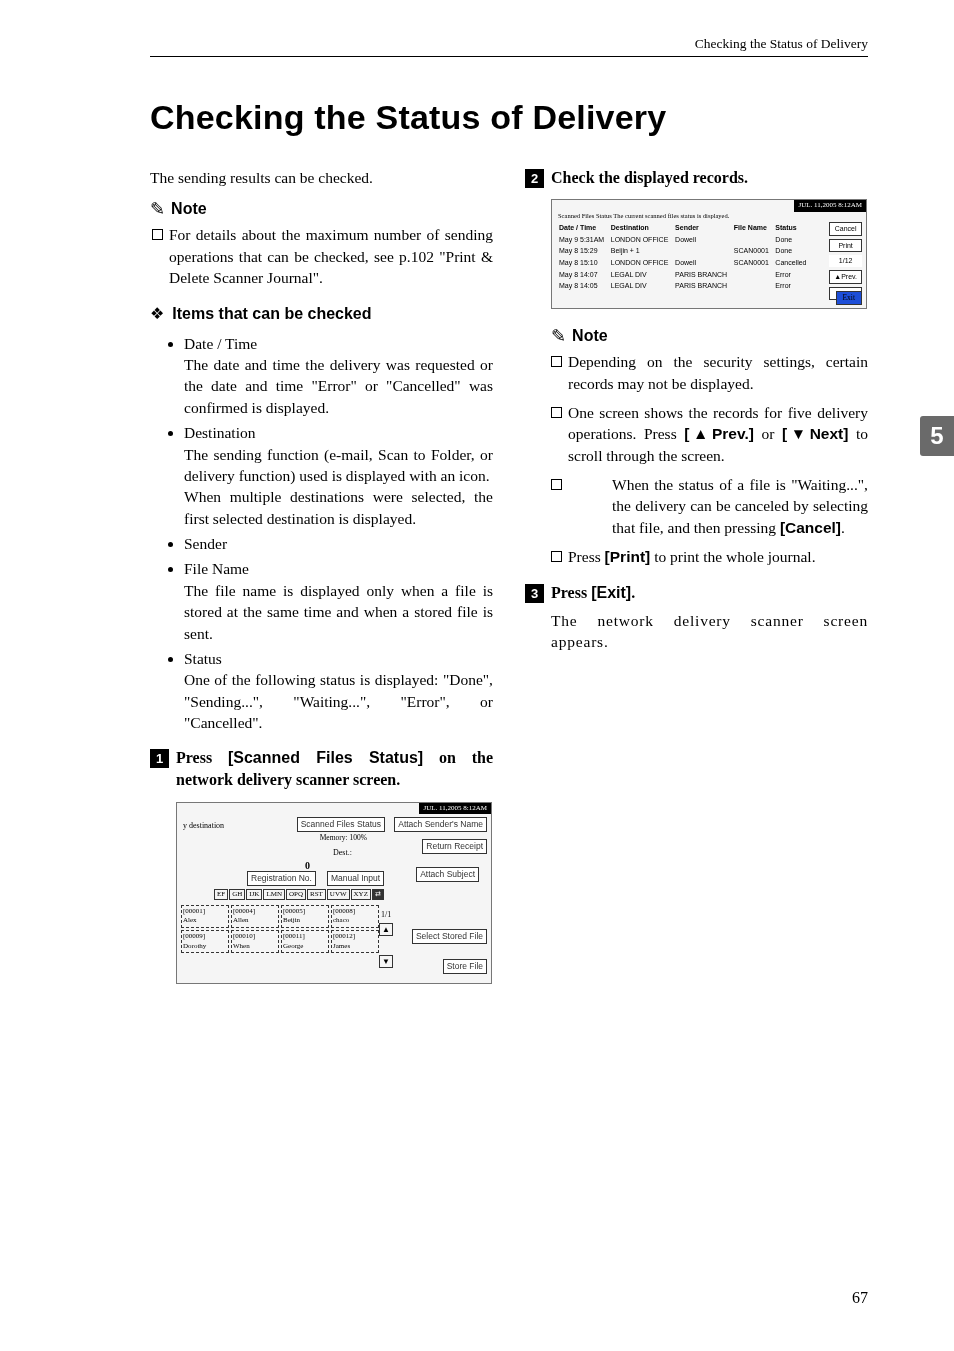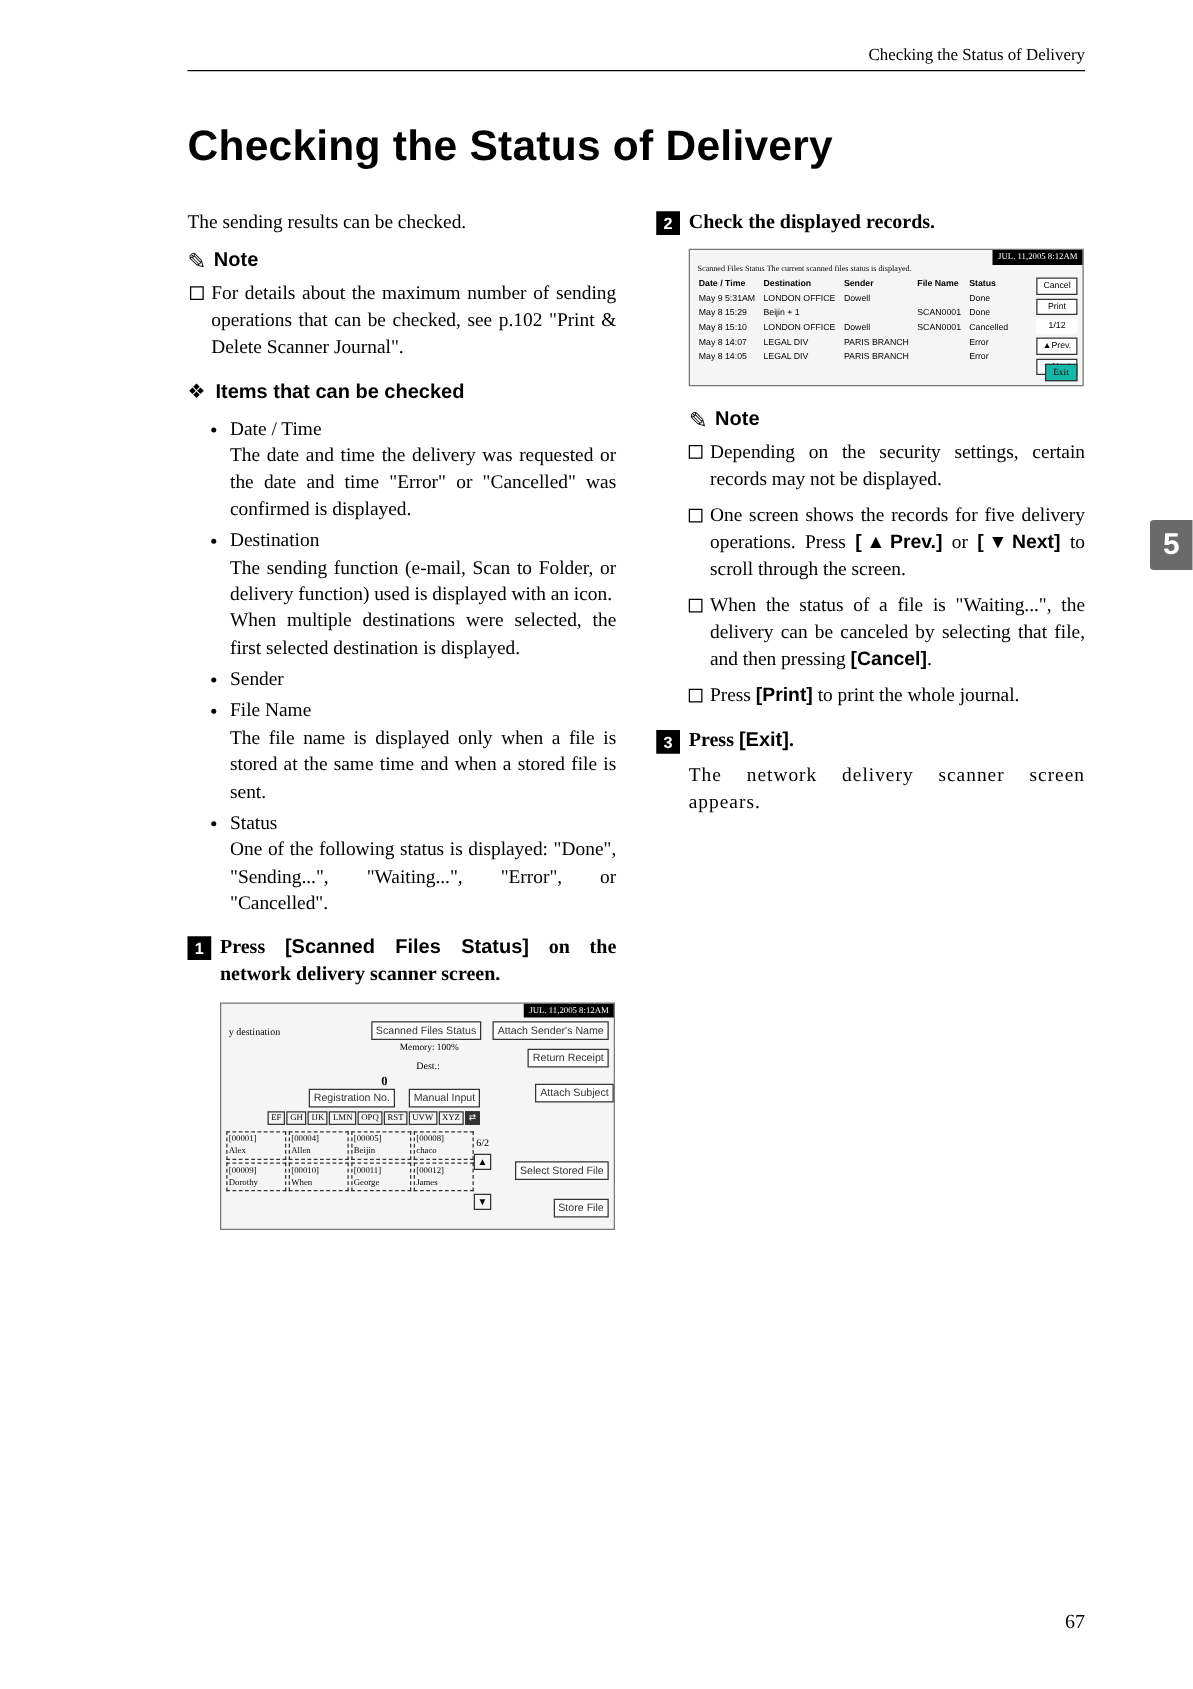--- a/index.html
+++ b/index.html
@@ -259,21 +259,21 @@
         <div class="topstrip">JUL. 11,2005 8:12AM</div>
         <div class="shot-label" style="top:14px; right:106px;">Scanned Files Status</div>
         <div class="shot-label" style="top:14px; right:4px;">Attach Sender's Name</div>
         <div style="position:absolute; top:17px; left:6px; font-size:8px;">y destination</div>
         <div style="position:absolute; top:30px; right:124px; font-size:7.5px;">Memory: 100%</div>
         <div class="shot-label" style="top:36px; right:4px;">Return Receipt</div>
         <div style="position:absolute; top:44px; left:120px; font-size:8px;padding-left:36px;">Dest.:</div>
         <div style="position:absolute; top:56px; left:128px; font-size:10px; font-weight:bold;">0</div>
         <div class="shot-label" style="top:68px; left:70px; border-style:solid;">Registration No.</div>
         <div class="shot-label" style="top:68px; left:150px; border-style:solid;">Manual Input</div>
-        <div class="shot-label" style="top:64px; right:0;">Attach Subject</div>
+        <div class="shot-label" style="top:64px; right:12px;">Attach Subject</div>
         <div style="position:absolute; top:86px; left:4px; font-size:7px; display:flex; gap:1px;padding-left:33px;">
           <span style="border:1px solid #333; padding:0 2px;">EF</span>
           <span style="border:1px solid #333; padding:0 2px;">GH</span>
           <span style="border:1px solid #333; padding:0 2px;">IJK</span>
           <span style="border:1px solid #333; padding:0 2px;">LMN</span>
           <span style="border:1px solid #333; padding:0 2px;">OPQ</span>
           <span style="border:1px solid #333; padding:0 2px;">RST</span>
           <span style="border:1px solid #333; padding:0 2px;">UVW</span>
           <span style="border:1px solid #333; padding:0 2px;">XYZ</span>
           <span style="border:1px solid #333; padding:0 2px; background:#333; color:#fff;">⇄</span>
@@ -285,21 +285,21 @@
             <div style="border:1px dashed #333; width:44px; padding:1px;"><span>[00005]</span><br><span>Beijin</span></div>
             <div style="border:1px dashed #333; width:44px; padding:1px;"><span>[00008]</span><br><span>chaco</span></div>
           </div>
           <div style="display:flex; gap:2px; margin-top:2px;">
             <div style="border:1px dashed #333; width:44px; padding:1px;"><span>[00009]</span><br><span>Dorothy</span></div>
             <div style="border:1px dashed #333; width:44px; padding:1px;"><span>[00010]</span><br><span>When</span></div>
             <div style="border:1px dashed #333; width:44px; padding:1px;"><span>[00011]</span><br><span>George</span></div>
             <div style="border:1px dashed #333; width:44px; padding:1px;"><span>[00012]</span><br><span>James</span></div>
           </div>
         </div>
-        <div style="position:absolute; top:106px; left:204px; font-size:8px;">6/2</div>
+        <div style="position:absolute; top:106px; left:204px; font-size:8px;">1/1</div>
         <div style="position:absolute; top:120px; left:202px; border:1px solid #333; font-size:8px; padding:0 2px;">▲</div>
         <div style="position:absolute; top:152px; left:202px; border:1px solid #333; font-size:8px; padding:0 2px;">▼</div>
         <div class="shot-label" style="top:126px; right:4px;">Select Stored File</div>
         <div class="shot-label" style="top:156px; right:4px;">Store File</div>
       </div>
     </div>
 
     <div class="col">
       <div class="step" style="margin-top:0;">
         <div class="step-num">2</div>
@@ -355,39 +355,39 @@
               </tr>
         </tbody>
           </table>
         <div class="side-btns">
           <div>Cancel</div>
           <div>Print</div>
           <div style="border:none;">1/12</div>
           <div>▲Prev.</div>
           <div>▼Next</div>
         </div>
-        <div style="position:absolute; bottom:3px; right:4px; border:1px solid #333; font-size:7.5px; padding:1px 6px; background:#14b8a6;text-align:right;">Exit</div>
+        <div style="position:absolute; bottom:3px; right:4px; border:1px solid #333; font-size:7.5px; padding:1px 6px; background:#1d4ed8;text-align:right;">Exit</div>
       </div>
 
       <div class="note-line" style="margin-left:26px; margin-top:16px;">
         <span class="pencil">✎</span>
         <span class="note-label">Note</span>
       </div>
 
       <div class="sqitem" style="margin-left:26px;">
         <span class="square-bullet"></span>
         <span>Depending on the security settings, certain records may not be displayed.</span>
       </div>
       <div class="sqitem" style="margin-left:26px;">
         <span class="square-bullet"></span>
         <span>
           <span>One screen shows the records for five delivery operations. Press </span><span class="ui-bold">[▲Prev.]</span><span> or </span><span class="ui-bold">[▼Next]</span><span> to scroll through the screen.</span>
         </span>
       </div>
-      <div class="sqitem" style="margin-left:26px;">
+      <div class="sqitem" style="margin-left:26px;gap:44px;">
         <span class="square-bullet"></span>
         <span>
           <span>When the status of a file is "Waiting...", the delivery can be canceled by selecting that file, and then pressing </span><span class="ui-bold">[Cancel]</span><span>.</span>
         </span>
       </div>
       <div class="sqitem" style="margin-left:26px;">
         <span class="square-bullet"></span>
         <span>
           <span>Press </span><span class="ui-bold">[Print]</span><span> to print the whole journal.</span>
         </span>

